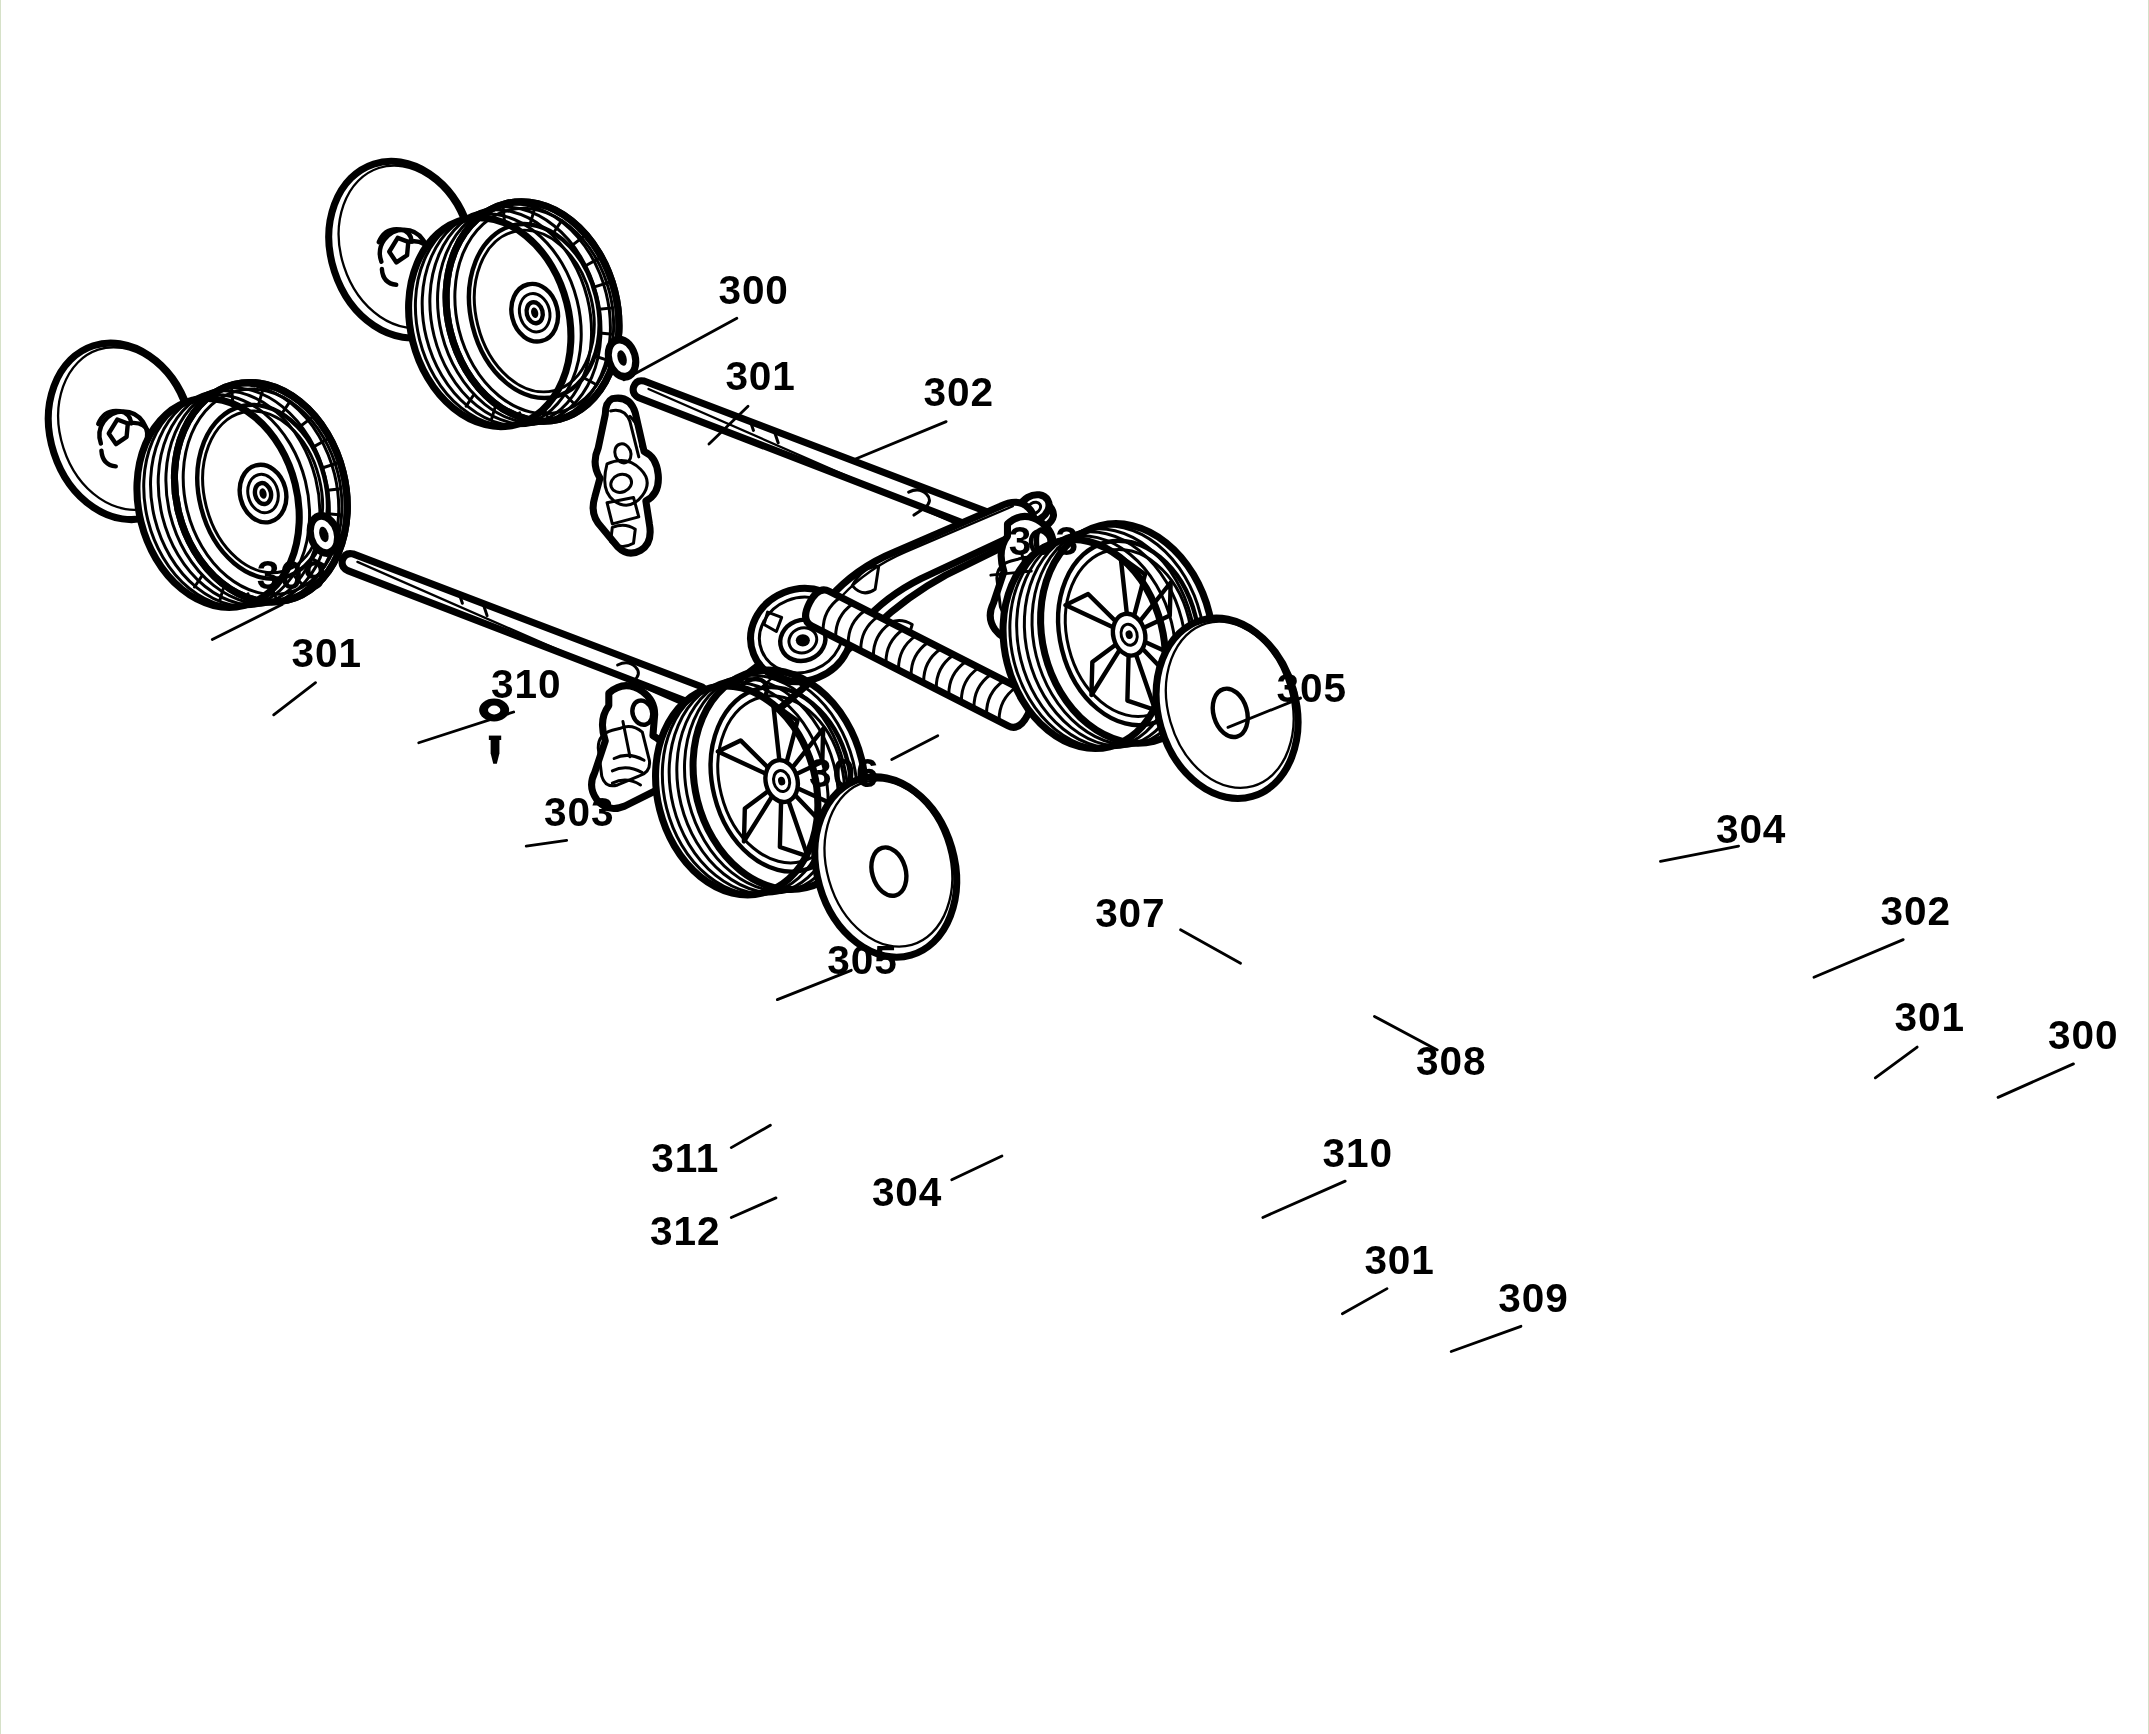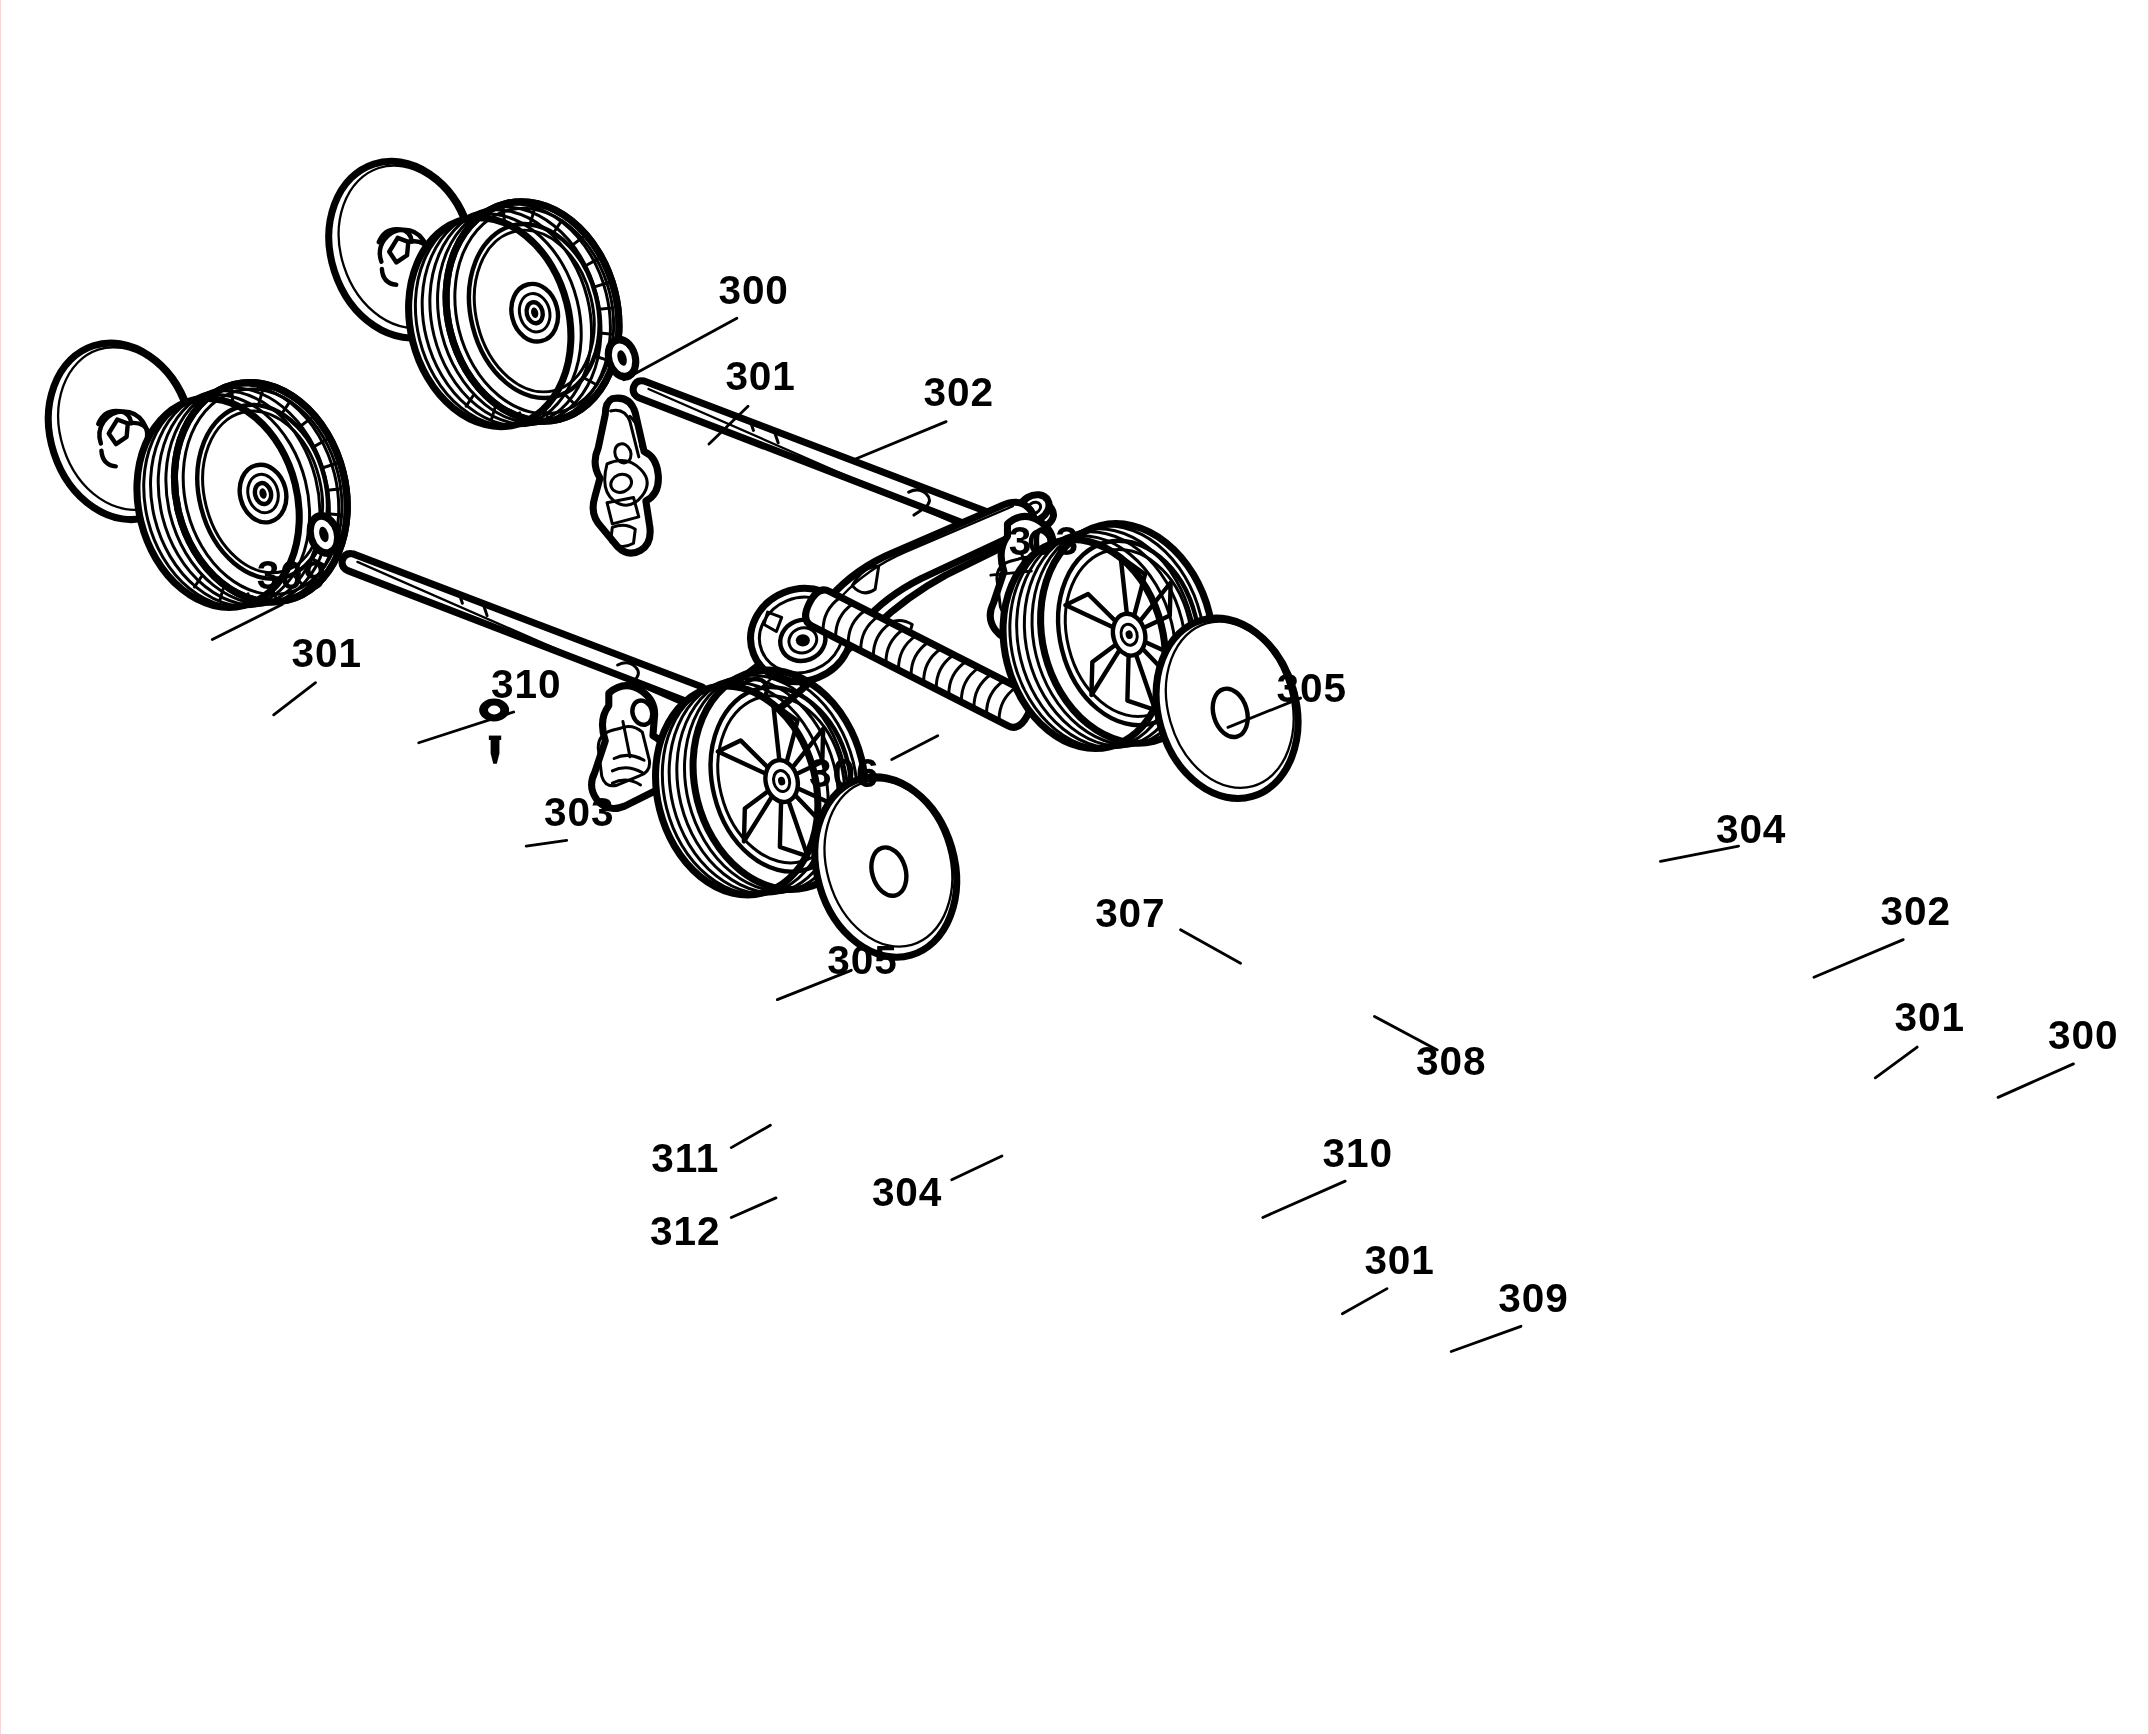--- a/index.html
+++ b/index.html
@@ -5,21 +5,21 @@
 <style>
   html, body {
     margin: 0;
     padding: 0;
     background: #ffffff;
   }
   #diagram-root {
     position: relative;
     width: 2149px;
     height: 1734px;
-    background: #ef4444;
+    background: #4d7c0f;
     font-family: "Liberation Sans", sans-serif;
     overflow: hidden;
   }
   svg#parts-svg {
     display: block;
     width: 2149px;
     height: 1734px;
   }
   .callout-text {
     font-family: "Liberation Sans", sans-serif;

